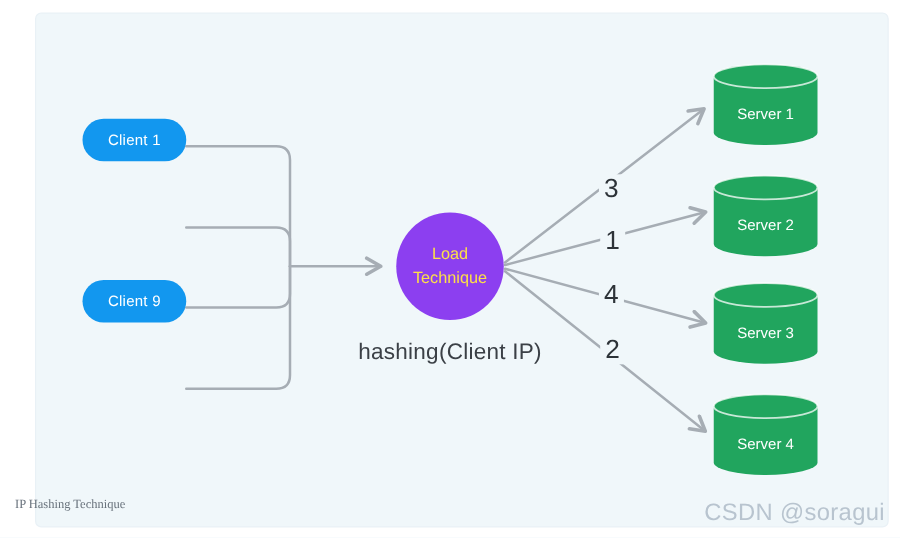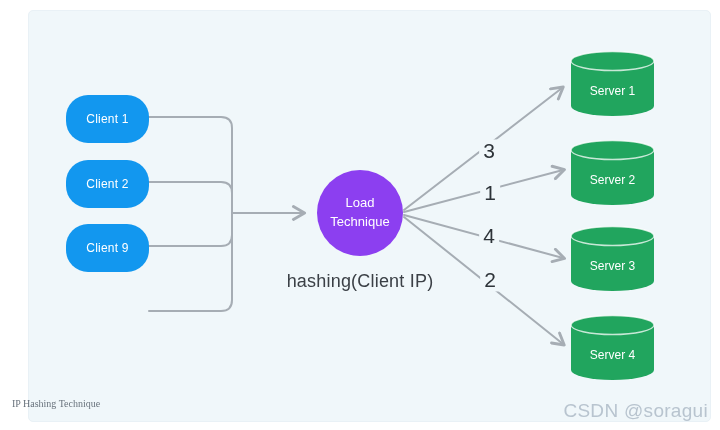--- a/index.html
+++ b/index.html
@@ -12,33 +12,33 @@
   .stage{position:absolute;left:0;top:0;width:720px;height:430px;}
   .panel{
     position:absolute;left:28px;top:10px;width:681px;height:410px;
     background:var(--panel,#f0f7fa);
     border:1px solid #e9f1f6;border-radius:5px;
   }
   .wires{position:absolute;left:0;top:0;width:720px;height:430px;pointer-events:none;}
   .wire{fill:none;stroke:var(--wire,#a6adb4);stroke-width:2;stroke-linecap:round;}
 
   .client{
-    position:absolute;left:66px;width:83px;height:48px;
+    position:absolute;left:66px;width:83px;height:34px;
     background:var(--client,#1297ef);
     border-radius:22px;
     display:flex;align-items:center;justify-content:center;
     color:#ffffff;font-size:12px;font-weight:500;letter-spacing:.2px;
   }
   .client.c1{top:95px}.client.c2{top:160px}.client.c3{top:224px}.client.c4{top:289px}
 
   .lb{
     position:absolute;left:317px;top:170px;width:86px;height:86px;border-radius:50%;
     background:var(--balancer,#8c3ff0);
     display:flex;flex-direction:column;align-items:center;justify-content:center;
-    color:#ffffff;font-size:13px;line-height:1.45;font-weight:500;
+    color:#fde047;font-size:13px;line-height:1.45;font-weight:500;
   }
 
   .hash-label{
     position:absolute;left:250px;top:271px;width:220px;text-align:center;
     font-size:18px;font-weight:400;color:#3b4046;letter-spacing:.2px;
   }
 
   .hash-num{
     position:absolute;transform:translate(-50%,-50%);
     font-size:21px;color:#2d3338;background:var(--panel,#f0f7fa);
@@ -88,23 +88,20 @@
 
     <path class="wire" d="M404,210 L562,88" marker-end="url(#arrow)"></path>
     <path class="wire" d="M404,212 L563,170" marker-end="url(#arrow)"></path>
     <path class="wire" d="M404,215 L563,258" marker-end="url(#arrow)"></path>
     <path class="wire" d="M404,217 L563,344" marker-end="url(#arrow)"></path>
   </svg>
 
   <div class="client c1">
     <span>Client 1</span>
   </div>
-  <div class="client c2">
-    <span>Client 2</span>
-  </div>
   <div class="client c3">
     <span>Client 9</span>
   </div>
 
   <div class="lb">
     <span>Load</span>
     <span>Technique</span>
   </div>
 
   <div class="hash-label">hashing(Client IP)</div>

